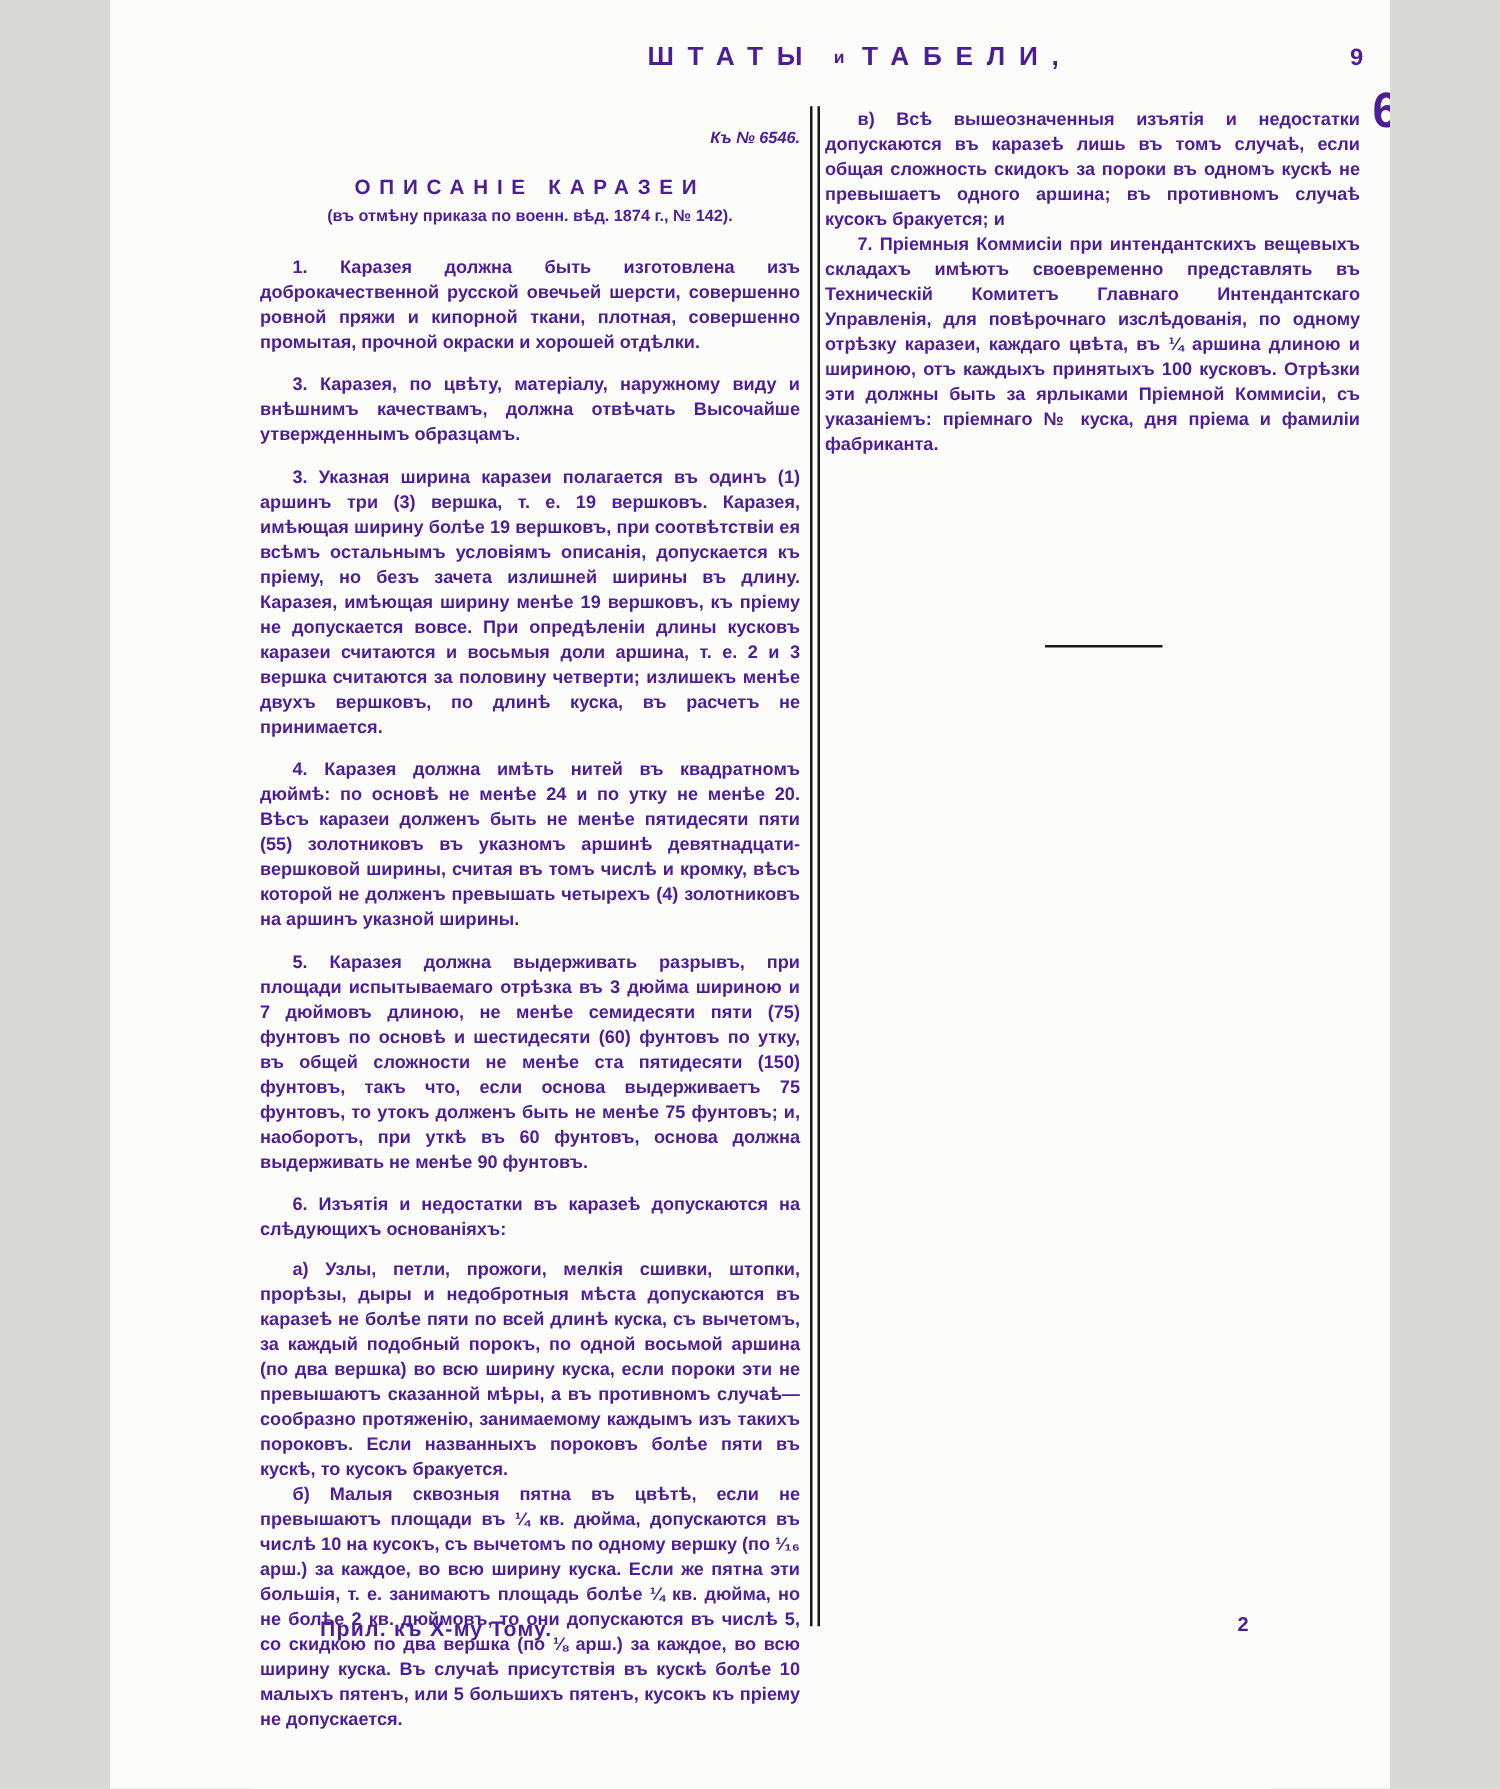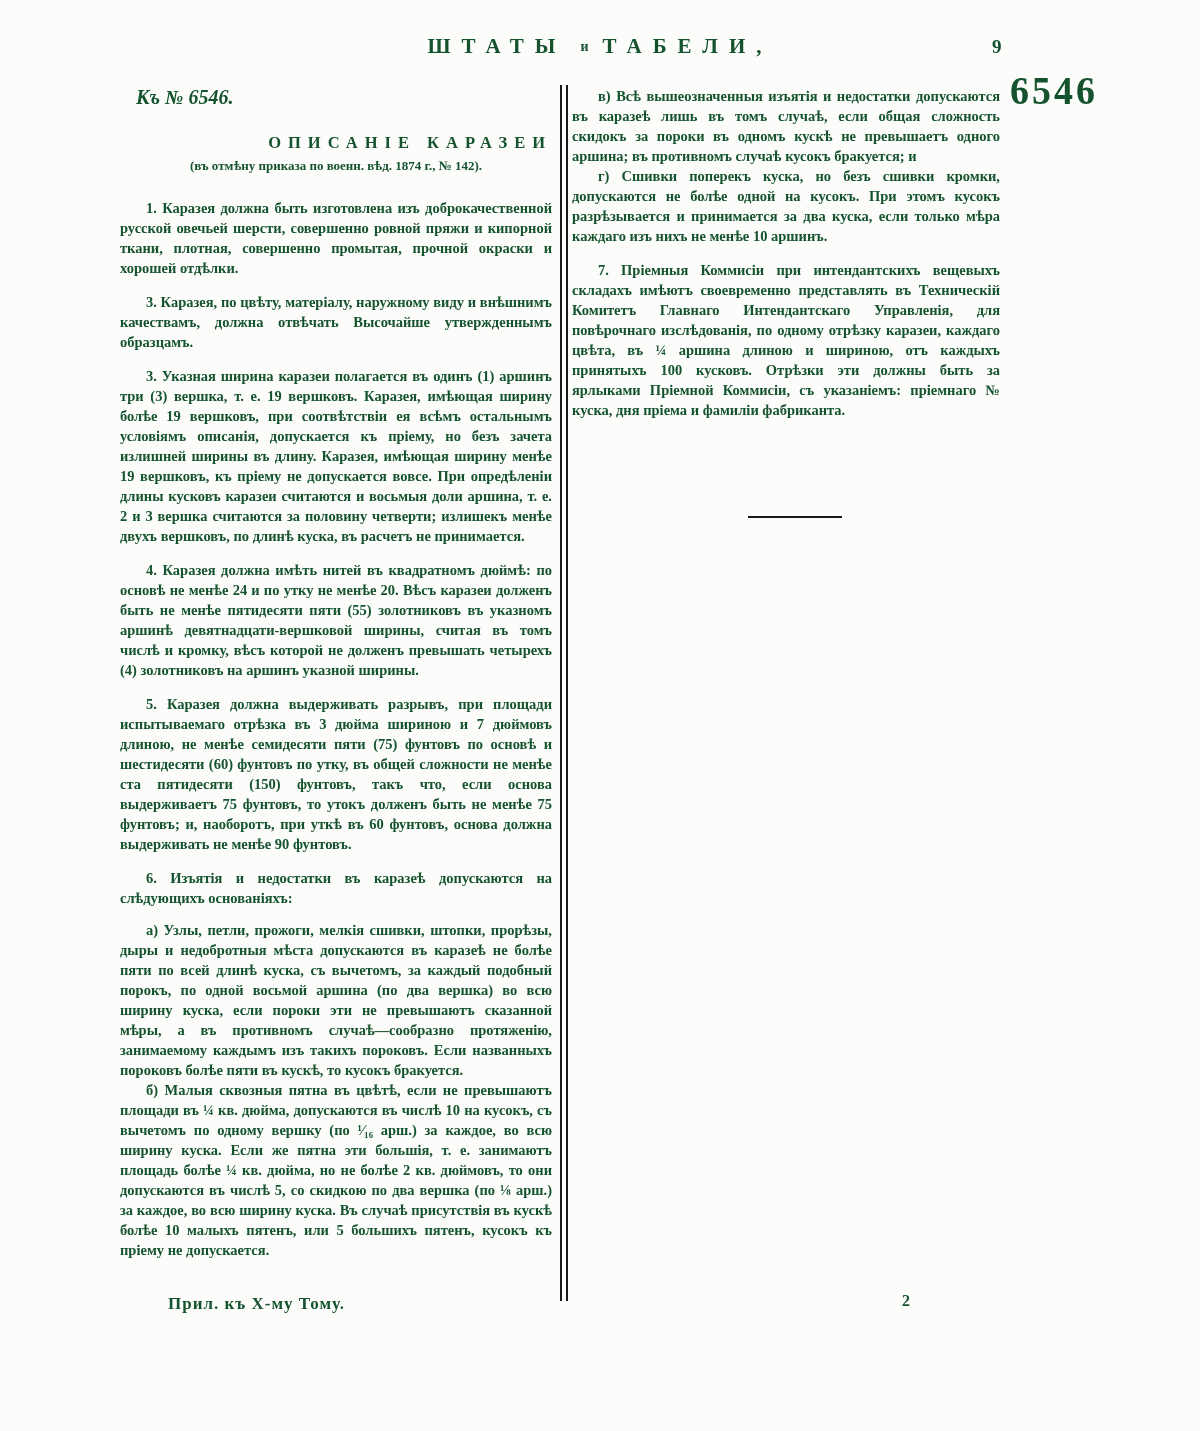--- a/index.html
+++ b/index.html
@@ -1,22 +1,22 @@
 <!DOCTYPE html>
 <html><head>
 <meta charset="utf-8">
 <style>
   html,body { margin:0; padding:0; background:#d9d9d5; }
   .page {
     position:relative;
-    width:1200px; height:1431px;
+    width:1024px; height:1431px;
     margin:0 auto;
     background:#fcfcfa;
-    font-family:Liberation Serif, serif;
-    color:#14532d;
+    font-family:Liberation Sans, sans-serif;
+    color:#4c1d95;
     overflow:hidden;
   }
   
   .header-title {
     position:absolute; top:34px; left:20px; width:1160px;
     text-align:center; font-weight:bold; font-size:21px;
     letter-spacing:2px; white-space:nowrap;
   }
   .header-title .w { letter-spacing:11px; }
   .header-title .amp { font-size:14px; letter-spacing:0; margin:0 14px; vertical-align:2px; }
@@ -32,25 +32,25 @@
   
   .col { position:absolute; top:86px; }
   .col-left  { left:120px; width:432px; }
   .col-right { left:572px; width:428px; }
   .column-divider {
     position:absolute; left:560px; top:85px; height:1216px; width:4px;
     border-left:2px solid #1a1a1a; border-right:2px solid #1a1a1a;
     box-sizing:content-box;
   }
   .reference-note {
-    font-style:italic; font-weight:bold; font-size:20px;
-    padding-left:16px; margin:0 0 24px 0;
+    font-style:italic; font-weight:bold; font-size:13px;
+    padding-left:16px; margin:16px 0 24px 0;text-align:right;
   }
   .document-title {
-    text-align:right; font-weight:bold; font-size:16.5px;
+    text-align:center; font-weight:bold; font-size:16.5px;
     letter-spacing:7px; margin:12px 0 5px 0; white-space:nowrap;
   }
   .document-subtitle {
     text-align:center; font-weight:bold; font-size:13px;
     margin:0 0 24px 0; white-space:nowrap;
   }
   .body-par {
     font-size:14.5px; font-weight:bold; line-height:20px;
     text-align:justify; text-indent:26px;
     margin:0 0 14px 0;
@@ -94,21 +94,20 @@
     <p class="body-par">3. Указная ширина каразеи полагается въ одинъ (1) аршинъ три (3) вершка, т. е. 19 вершковъ. Каразея, имѣющая ширину болѣе 19 вершковъ, при соотвѣтствіи ея всѣмъ остальнымъ условіямъ описанія, допускается къ пріему, но безъ зачета излишней ширины въ длину. Каразея, имѣющая ширину менѣе 19 вершковъ, къ пріему не допускается вовсе. При опредѣленіи длины кусковъ каразеи считаются и восьмыя доли аршина, т. е. 2 и 3 вершка считаются за половину четверти; излишекъ менѣе двухъ вершковъ, по длинѣ куска, въ расчетъ не принимается.</p>
     <p class="body-par">4. Каразея должна имѣть нитей въ квадратномъ дюймѣ: по основѣ не менѣе 24 и по утку не менѣе 20. Вѣсъ каразеи долженъ быть не менѣе пятидесяти пяти (55) золотниковъ въ указномъ аршинѣ девятнадцати-вершковой ширины, считая въ томъ числѣ и кромку, вѣсъ которой не долженъ превышать четырехъ (4) золотниковъ на аршинъ указной ширины.</p>
     <p class="body-par">5. Каразея должна выдерживать разрывъ, при площади испытываемаго отрѣзка въ 3 дюйма шириною и 7 дюймовъ длиною, не менѣе семидесяти пяти (75) фунтовъ по основѣ и шестидесяти (60) фунтовъ по утку, въ общей сложности не менѣе ста пятидесяти (150) фунтовъ, такъ что, если основа выдерживаетъ 75 фунтовъ, то утокъ долженъ быть не менѣе 75 фунтовъ; и, наоборотъ, при уткѣ въ 60 фунтовъ, основа должна выдерживать не менѣе 90 фунтовъ.</p>
     <p class="body-par" style="margin-bottom:12px;">6. Изъятія и недостатки въ каразеѣ допускаются на слѣдующихъ основаніяхъ:</p>
     <p class="body-par" style="margin-bottom:0;">а) Узлы, петли, прожоги, мелкія сшивки, штопки, прорѣзы, дыры и недобротныя мѣста допускаются въ каразеѣ не болѣе пяти по всей длинѣ куска, съ вычетомъ, за каждый подобный порокъ, по одной восьмой аршина (по два вершка) во всю ширину куска, если пороки эти не превышаютъ сказанной мѣры, а въ противномъ случаѣ—сообразно протяженію, занимаемому каждымъ изъ такихъ пороковъ. Если названныхъ пороковъ болѣе пяти въ кускѣ, то кусокъ бракуется.</p>
     <p class="body-par">б) Малыя сквозныя пятна въ цвѣтѣ, если не превышаютъ площади въ ¼ кв. дюйма, допускаются въ числѣ 10 на кусокъ, съ вычетомъ по одному вершку (по ¹⁄₁₆ арш.) за каждое, во всю ширину куска. Если же пятна эти большія, т. е. занимаютъ площадь болѣе ¼ кв. дюйма, но не болѣе 2 кв. дюймовъ, то они допускаются въ числѣ 5, со скидкою по два вершка (по ⅛ арш.) за каждое, во всю ширину куска. Въ случаѣ присутствія въ кускѣ болѣе 10 малыхъ пятенъ, или 5 большихъ пятенъ, кусокъ къ пріему не допускается.</p>
   </div>
 
   <div class="col col-right">
     <p class="body-par run-on">в) Всѣ вышеозначенныя изъятія и недостатки допускаются въ каразеѣ лишь въ томъ случаѣ, если общая сложность скидокъ за пороки въ одномъ кускѣ не превышаетъ одного аршина; въ противномъ случаѣ кусокъ бракуется; и</p>
-    <p class="body-par">г) Сшивки поперекъ куска, но безъ сшивки кромки, допускаются не болѣе одной на кусокъ. При этомъ кусокъ разрѣзывается и принимается за два куска, если только мѣра каждаго изъ нихъ не менѣе 10 аршинъ.</p>
     <p class="body-par">7. Пріемныя Коммисіи при интендантскихъ вещевыхъ складахъ имѣютъ своевременно представлять въ Техническій Комитетъ Главнаго Интендантскаго Управленія, для повѣрочнаго изслѣдованія, по одному отрѣзку каразеи, каждаго цвѣта, въ ¼ аршина длиною и шириною, отъ каждыхъ принятыхъ 100 кусковъ. Отрѣзки эти должны быть за ярлыками Пріемной Коммисіи, съ указаніемъ: пріемнаго № куска, дня пріема и фамиліи фабриканта.</p>
   </div>
 
   <div class="section-rule"></div>
 
   <div class="footer-note">Прил. къ X-му Тому.</div>
   <div class="sheet-number">2</div>
 
 </div>
 

